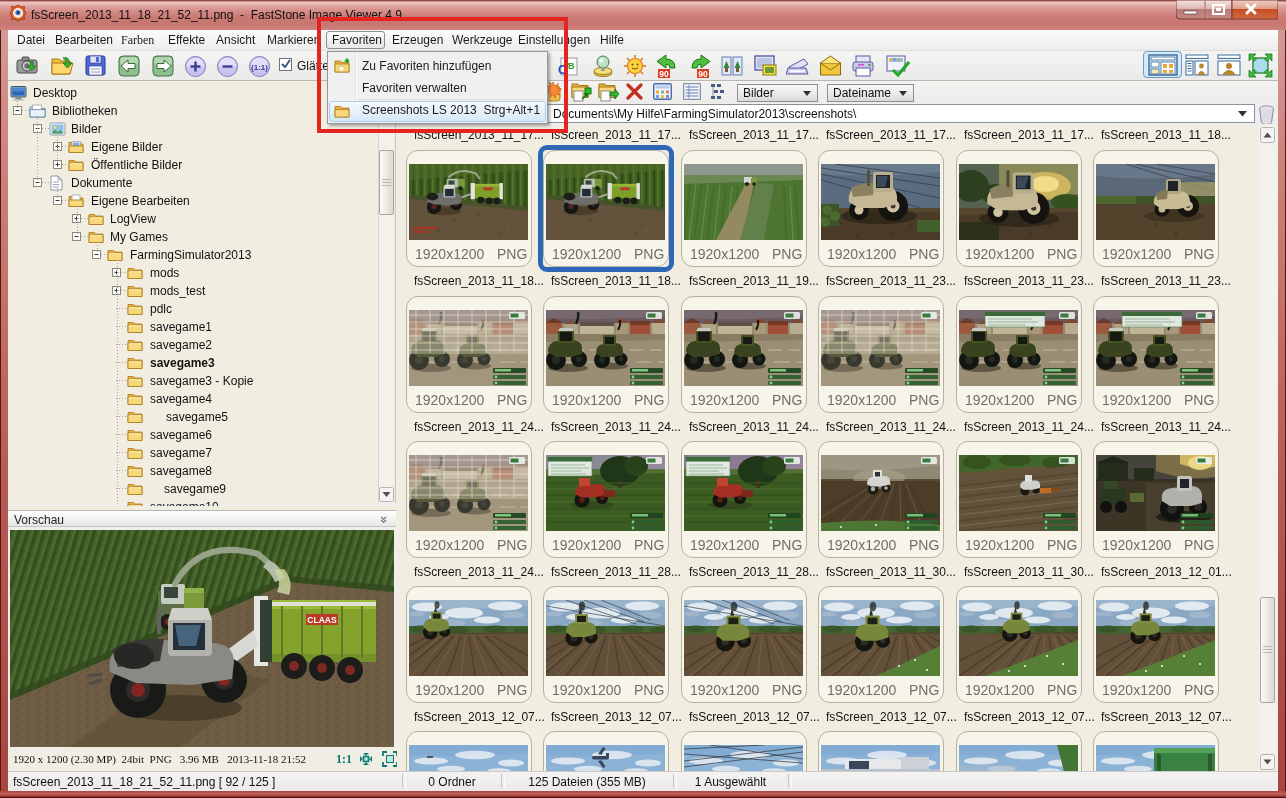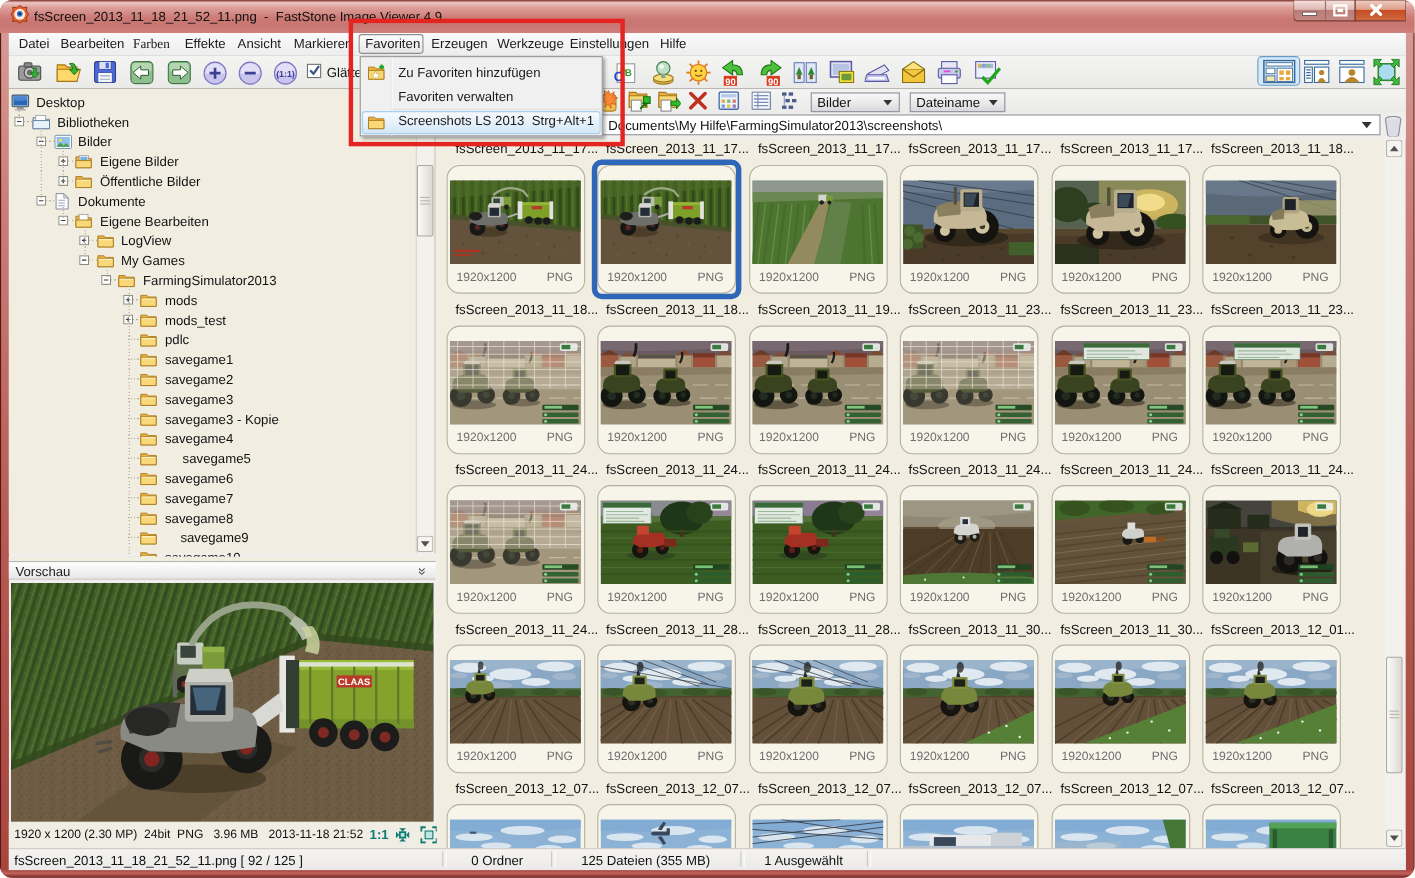--- a/index.html
+++ b/index.html
@@ -1,17 +1,17 @@
 <!DOCTYPE html>
 <html><head>
 <meta charset="utf-8">
 <style>
 html,body{margin:0;padding:0;}
 body{width:1286px;height:798px;overflow:hidden;font-family:"Liberation Sans",sans-serif;}
-#win{position:absolute;left:0;top:0;width:1286px;height:798px;overflow:hidden;background:#c97c76;border-radius:11px;}
+#win{position:absolute;left:0;top:0;width:1286px;height:798px;overflow:hidden;background:#c97c76;}
 .abs{position:absolute;}
 
 #frame-top{left:0;top:0;width:1286px;height:30px;background:linear-gradient(#7e2b26 0%,#ecc6c2 8%,#dda09b 22%,#cc7a74 55%,#c87672 78%,#cf817b 100%);}
 #frame-left{left:0;top:30px;width:8px;height:761px;background:linear-gradient(180deg,#d49a95 0%,#cb7f79 20%,#b55a54 60%,#a8453f 100%);border-left:1px solid #5a1511;box-sizing:border-box;}
 #frame-right{right:0;top:30px;width:8px;height:761px;background:linear-gradient(180deg,#d49a95 0%,#cb7f79 20%,#b55a54 60%,#a8453f 100%);border-right:1px solid #5a1511;box-sizing:border-box;}
 #frame-bottom{left:0;top:791px;width:1286px;height:7px;background:linear-gradient(#a8453f,#c1635d 50%,#8c2d28);border-bottom:1px solid #4a100d;box-sizing:border-box;}
 #title-text{left:31px;top:8px;font-size:12px;color:#101010;}
 
 #capbtn{left:1176px;top:0;width:102px;height:19px;}
 
@@ -20,33 +20,33 @@
 #menubar{left:8px;top:30px;width:1270px;height:21px;background:linear-gradient(#fbfbfb,#ededee);border-bottom:1px solid #e0dfe0;box-sizing:border-box;}
 .mi{position:absolute;top:33px;height:16px;font-size:12px;color:#1a1a1a;}
 
 #tb1{left:8px;top:51px;width:1270px;height:30px;background:linear-gradient(#f4f4f3,#eaeae9);border-bottom:1px solid #b8b7b2;box-sizing:border-box;}
 
 #treepanel{left:8px;top:81px;width:388px;height:422px;background:#f1eee1;border-right:1px solid #c9c6ba;box-sizing:border-box;}
 .trow{position:absolute;height:18px;font-size:12px;color:#111;white-space:nowrap;}
 
 #vhdr{left:8px;top:510px;width:388px;height:17px;background:linear-gradient(#ffffff,#e7e6e6);border-top:1px solid #b8b7b7;border-bottom:1px solid #c6c5c5;box-sizing:border-box;font-size:12px;color:#222;}
 #preview{left:10px;top:530px;width:384px;height:217px;background:#51411f;}
-#pinfo{left:8px;top:747px;width:388px;height:24px;background:#f0eee4;font-size:12px;color:#111;}
+#pinfo{left:8px;top:747px;width:388px;height:24px;background:#f0eee4;font-size:12px;color:#111;font-family:Liberation Serif, serif;}
 
 #tb2{left:397px;top:81px;width:881px;height:22px;background:linear-gradient(#f3f3f2,#ebebea);}
 #addrrow{left:397px;top:103px;width:881px;height:23px;background:#efeeed;}
 #addr{left:400px;top:104px;width:855px;height:19px;background:#fff;border:1px solid #8b8f98;box-sizing:border-box;}
 #grid{left:397px;top:126px;width:862px;height:645px;background:#f1eee1;overflow:hidden;}
 #gsb{left:1259px;top:126px;width:17px;height:645px;background:#f3f1ec;}
 
 #statusbar{left:8px;top:771px;width:1270px;height:20px;background:linear-gradient(#f4f3f2,#ebeae9);border-top:1px solid #cccbca;box-sizing:border-box;font-size:12px;color:#111;}
 .sdiv{position:absolute;top:774px;width:2px;height:14px;border-left:1px solid #c7c6c5;border-right:1px solid #fcfcfc;}
 
 .cell{position:absolute;width:126px;height:117px;background:#f7f4e9;border:1px solid #b4b1a2;border-radius:12px;box-sizing:border-box;}
-.cinfo{position:absolute;font-size:11px;color:#6e6e6e;}
+.cinfo{position:absolute;font-size:14px;color:#6e6e6e;}
 .fname{position:absolute;font-size:12px;color:#111;white-space:nowrap;}
 
 #dd{left:327px;top:51px;width:221px;height:73px;background:#f0f0f0;border:1px solid #979797;box-sizing:border-box;box-shadow:2px 2px 3px rgba(60,60,60,.45);}
 .ddtext{position:absolute;font-size:12px;color:#1a1a1a;white-space:nowrap;}
 
 #redrect{left:317px;top:17px;width:251px;height:116px;border:4px solid #e32420;box-sizing:border-box;}
 </style>
 </head>
 <body>
 <div id="win">
@@ -425,21 +425,21 @@
 <path d="M1 6 h14 v7.5 h-14 Z" fill="#f8d878" stroke="#a8791c" stroke-width="0.8"></path>
 <path d="M1.8 6.8 h12.4" stroke="#fdf0c0" stroke-width="1"></path>
 </svg>
 <div class="trow" style="left:150px;top:338px;">savegame2</div>
 <div class="abs" style="left:116px;top:362px;width:11px;height:1px;background-image:repeating-linear-gradient(90deg,#a8a698 0px,#a8a698 1px,transparent 1px,transparent 3px);"></div>
 <svg class="abs" style="left:127px;top:355px" width="16" height="16" viewBox="0 0 16 16">
 <path d="M1 3.5 h5.5 l1.5 1.5 h7 v8.5 h-14 Z" fill="#e9b13e" stroke="#a8791c" stroke-width="0.8"></path>
 <path d="M1 6 h14 v7.5 h-14 Z" fill="#f8d878" stroke="#a8791c" stroke-width="0.8"></path>
 <path d="M1.8 6.8 h12.4" stroke="#fdf0c0" stroke-width="1"></path>
 </svg>
-<div class="trow" style="left:150px;top:356px;">savegame3</div>
+<div class="trow" style="left:150px;top:356px;font-weight:bold;">savegame3</div>
 <div class="abs" style="left:116px;top:380px;width:11px;height:1px;background-image:repeating-linear-gradient(90deg,#a8a698 0px,#a8a698 1px,transparent 1px,transparent 3px);"></div>
 <svg class="abs" style="left:127px;top:373px" width="16" height="16" viewBox="0 0 16 16">
 <path d="M1 3.5 h5.5 l1.5 1.5 h7 v8.5 h-14 Z" fill="#e9b13e" stroke="#a8791c" stroke-width="0.8"></path>
 <path d="M1 6 h14 v7.5 h-14 Z" fill="#f8d878" stroke="#a8791c" stroke-width="0.8"></path>
 <path d="M1.8 6.8 h12.4" stroke="#fdf0c0" stroke-width="1"></path>
 </svg>
 <div class="trow" style="left:150px;top:374px;">savegame3 - Kopie</div>
 <div class="abs" style="left:116px;top:398px;width:11px;height:1px;background-image:repeating-linear-gradient(90deg,#a8a698 0px,#a8a698 1px,transparent 1px,transparent 3px);"></div>
 <svg class="abs" style="left:127px;top:391px" width="16" height="16" viewBox="0 0 16 16">
 <path d="M1 3.5 h5.5 l1.5 1.5 h7 v8.5 h-14 Z" fill="#e9b13e" stroke="#a8791c" stroke-width="0.8"></path>

